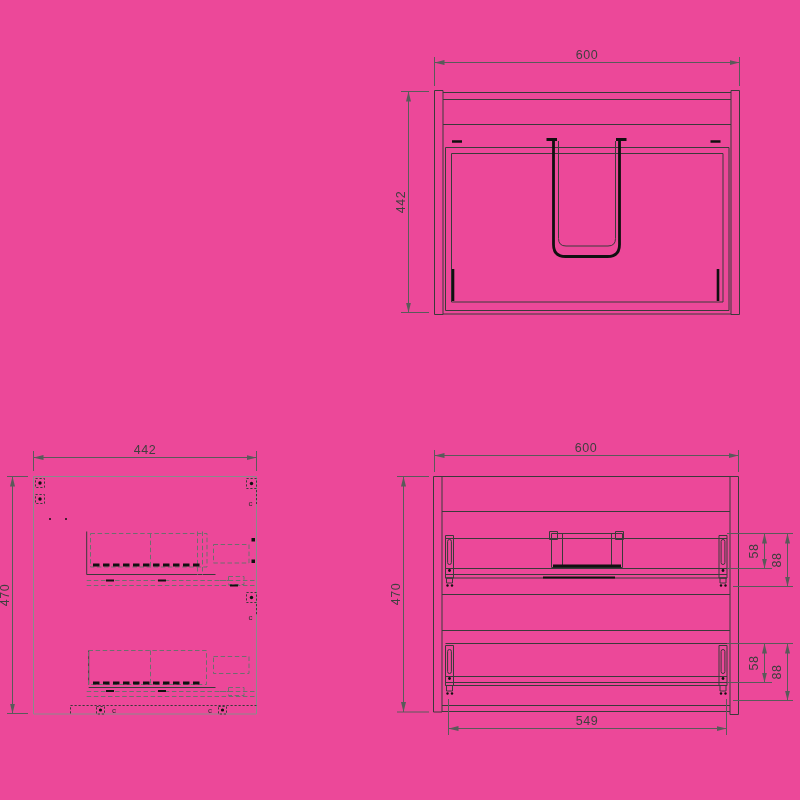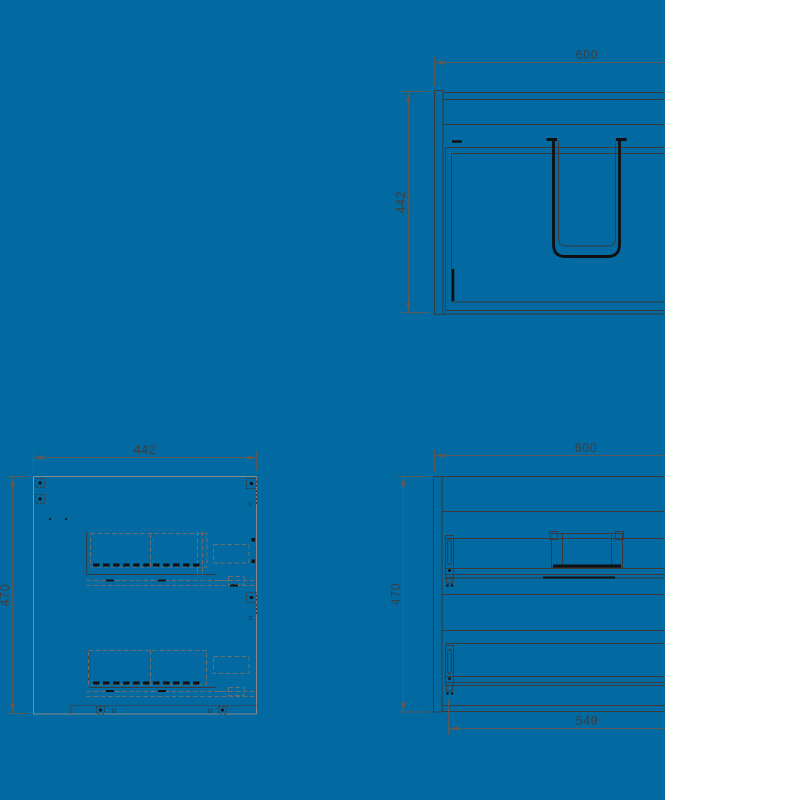--- a/index.html
+++ b/index.html
@@ -1,16 +1,16 @@
 <!DOCTYPE html>
 <html><head>
 <meta charset="utf-8">
 <style>
   html,body{margin:0;padding:0;background:#ffffff;}
-  .canvas{position:relative;width:665px;height:800px;background:#0369a1;overflow:hidden;text-align:right;}
+  .canvas{position:relative;width:800px;height:800px;background:#ec4899;overflow:hidden;text-align:right;}
   svg{position:absolute;left:0;top:0;}
   svg text{font-family:"Liberation Sans",sans-serif;font-size:12.5px;fill:#3f3f3f;letter-spacing:0.6px;}
   svg text.sm{font-size:8px;letter-spacing:0;fill:#2e2e2e;}
   .s1{stroke:#3a3a3a;fill:none;stroke-width:1;}
   .sg{stroke:#8a8a8a;fill:none;stroke-width:1;}
   .sd{stroke:#5a5a5a;fill:none;stroke-width:1;}
   .sk{stroke:#101010;fill:none;}
   .hdash{stroke:#6e6e6e;fill:none;stroke-width:1;stroke-dasharray:4.5 2.6;}
   .ddash{stroke:#3a3a3a;fill:none;stroke-width:1;stroke-dasharray:2.2 1.8;}
   .fb{fill:#101010;stroke:none;}

